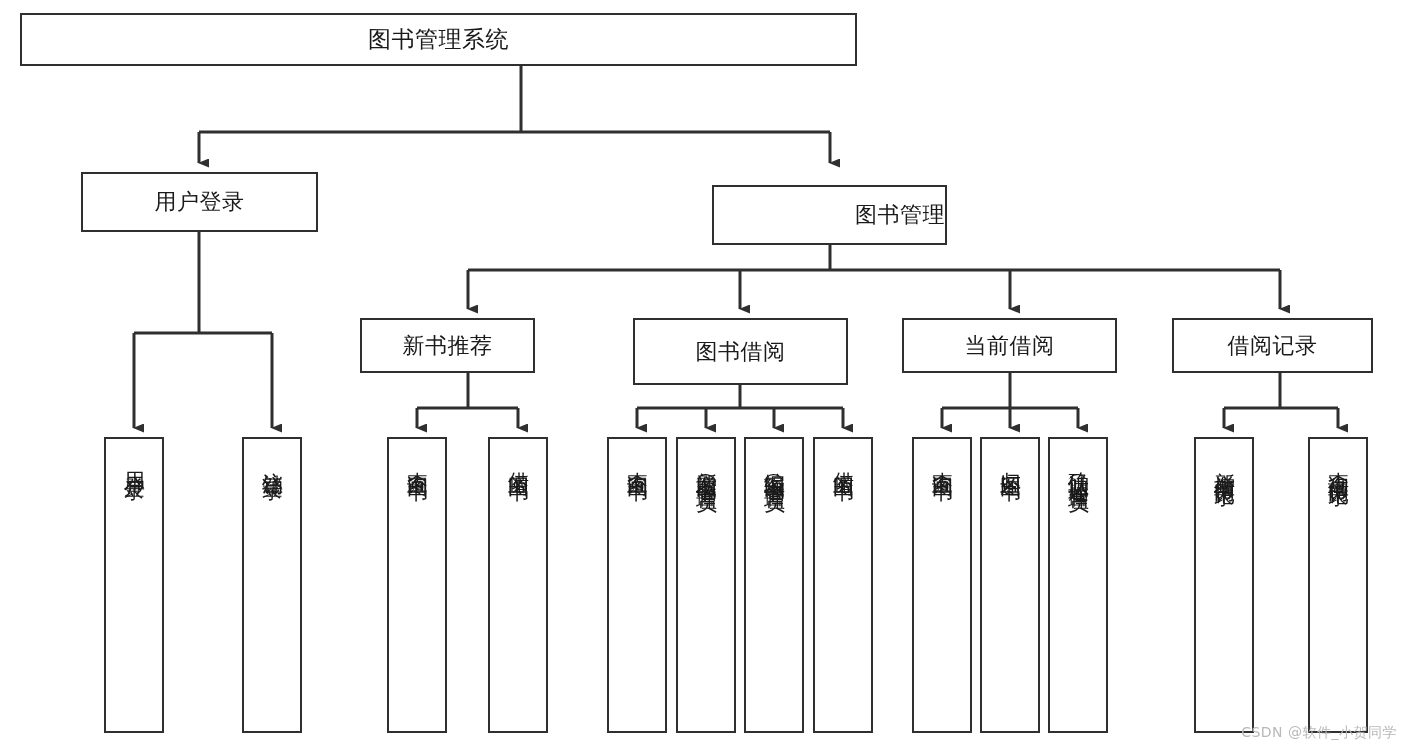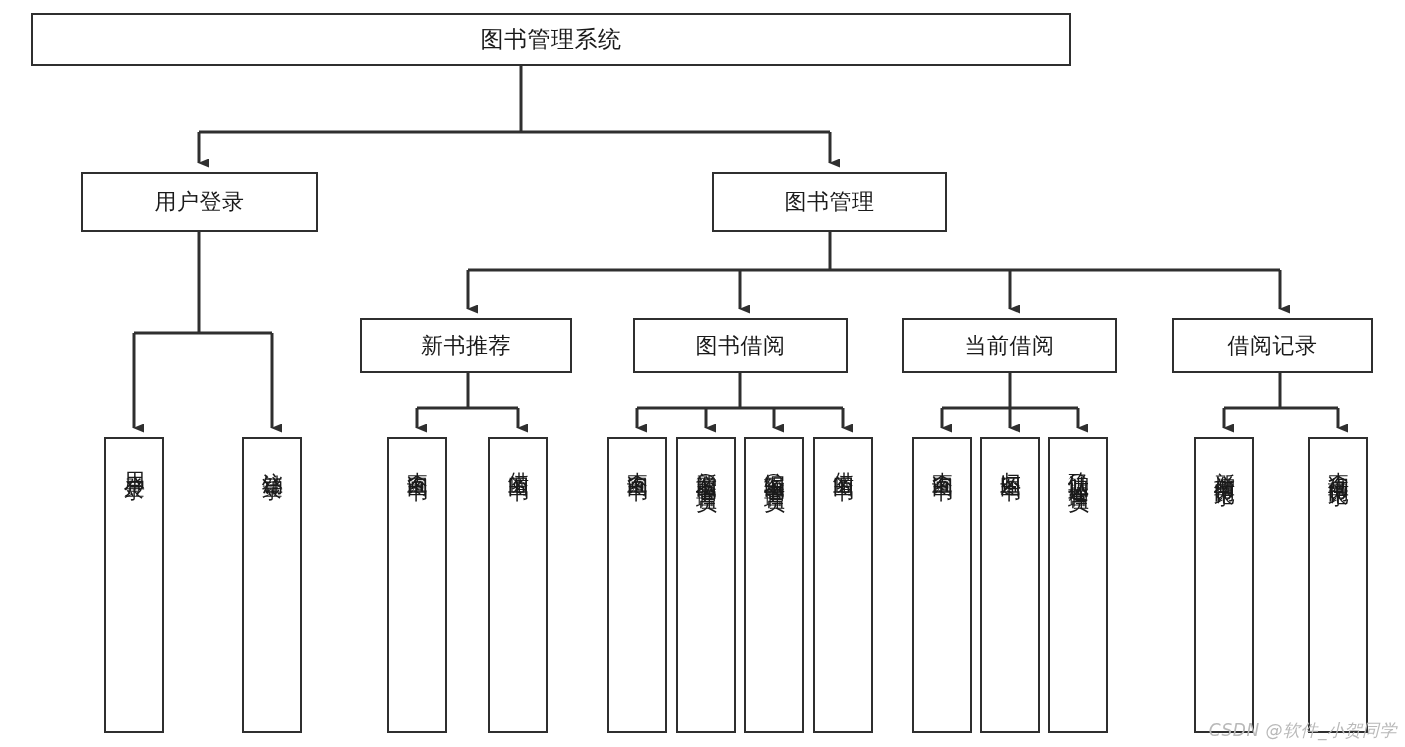--- a/index.html
+++ b/index.html
@@ -62,26 +62,25 @@
     font-size: 21px;
     line-height: 1;
     letter-spacing: 3px;
     white-space: nowrap;
     text-align: left;
   }
   .watermark {
     position: absolute;
     right: 8px;
     bottom: 5px;
-    font-size: 17px;
+    font-size: 14px;
     color: #b9b9b9;
     letter-spacing: 0.5px;
     white-space: nowrap;
     user-select: none;
-    font-style: italic;
   }
 </style>
 </head>
 <body>
 
 <div id="canvas">
 
   <svg class="wires" viewBox="0 0 1405 747" xmlns="http://www.w3.org/2000/svg">
     <defs>
       <marker id="arrowhead" markerWidth="9" markerHeight="11" refX="4.5" refY="10" orient="auto" markerUnits="userSpaceOnUse">
@@ -125,35 +124,35 @@
       <path d="M1010,408 L1010,428" marker-end="url(#arrowhead)"></path>
       <path d="M1078,408 L1078,428" marker-end="url(#arrowhead)"></path>
 
       <path d="M1280,373 L1280,408"></path>
       <path d="M1224,408 L1338,408"></path>
       <path d="M1224,408 L1224,428" marker-end="url(#arrowhead)"></path>
       <path d="M1338,408 L1338,428" marker-end="url(#arrowhead)"></path>
     </g>
   </svg>
 
-  <div class="node horiz root" style="left:20px; top:13px; width:1040px; height:53px;margin-left:11px;">
+  <div class="node horiz root" style="left:20px; top:13px; width:837px; height:53px;">
     <span class="lbl">图书管理系统</span>
   </div>
 
   <div class="node horiz" style="left:81px; top:172px; width:237px; height:60px;">
     <span class="lbl">用户登录</span>
   </div>
-  <div class="node horiz" style="left:712px; top:172px; width:235px; height:60px;">
+  <div class="node horiz" style="left:712px; top:185px; width:235px; height:60px;justify-content:flex-end;">
     <span class="lbl">图书管理</span>
   </div>
 
-  <div class="node horiz" style="left:360px; top:318px; width:212px; height:55px;">
+  <div class="node horiz" style="left:360px; top:318px; width:175px; height:55px;">
     <span class="lbl">新书推荐</span>
   </div>
-  <div class="node horiz" style="left:633px; top:318px; width:215px; height:55px;">
+  <div class="node horiz" style="left:633px; top:318px; width:215px; height:67px;">
     <span class="lbl">图书借阅</span>
   </div>
   <div class="node horiz" style="left:902px; top:318px; width:215px; height:55px;justify-content:center;">
     <span class="lbl">当前借阅</span>
   </div>
   <div class="node horiz" style="left:1172px; top:318px; width:201px; height:55px;">
     <span class="lbl">借阅记录</span>
   </div>
 
   <div class="node vert" style="left:104px; top:437px; width:60px; height:296px;">

